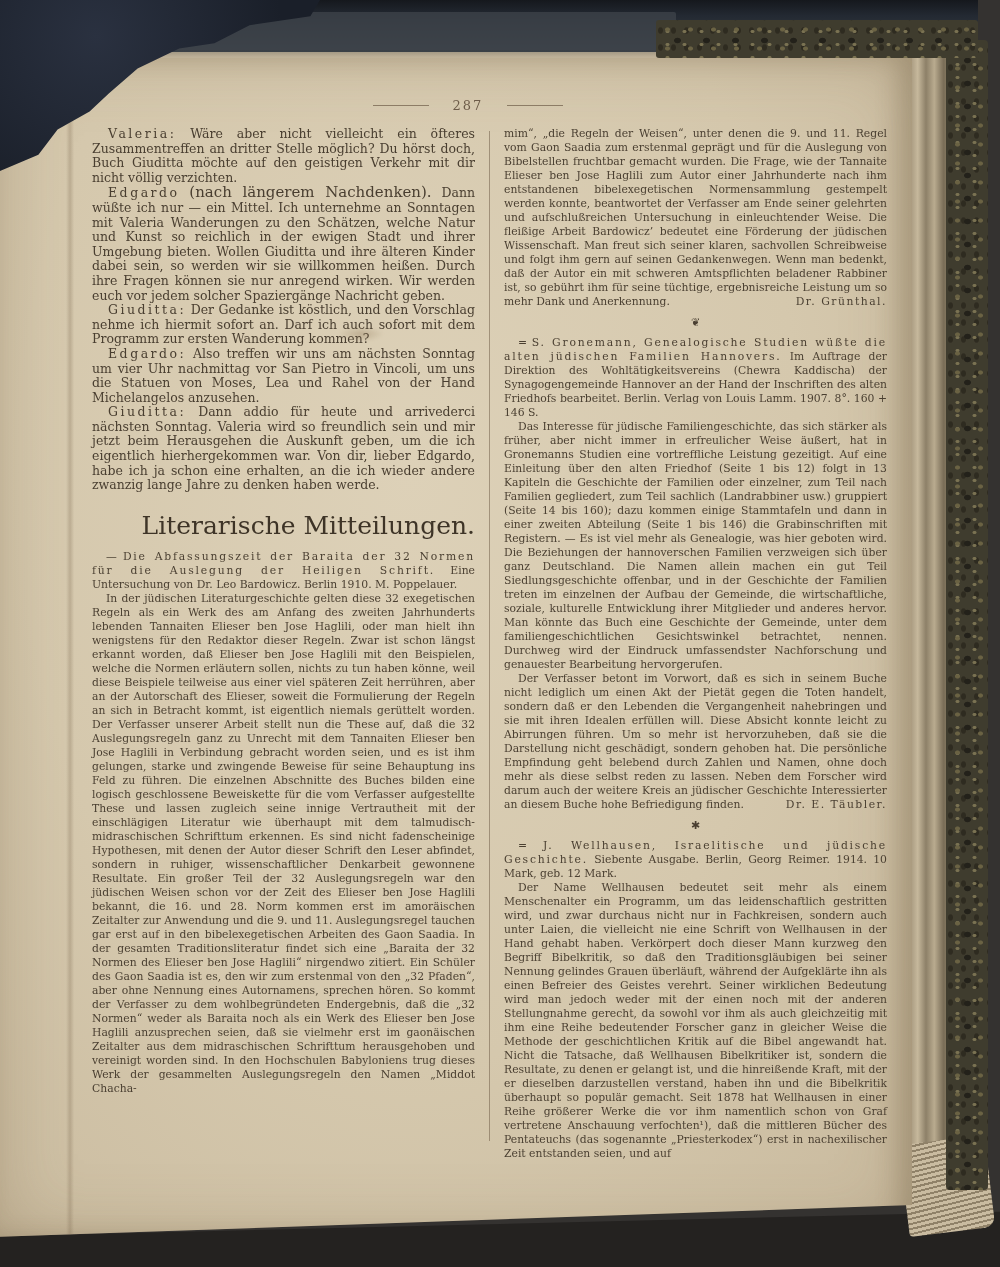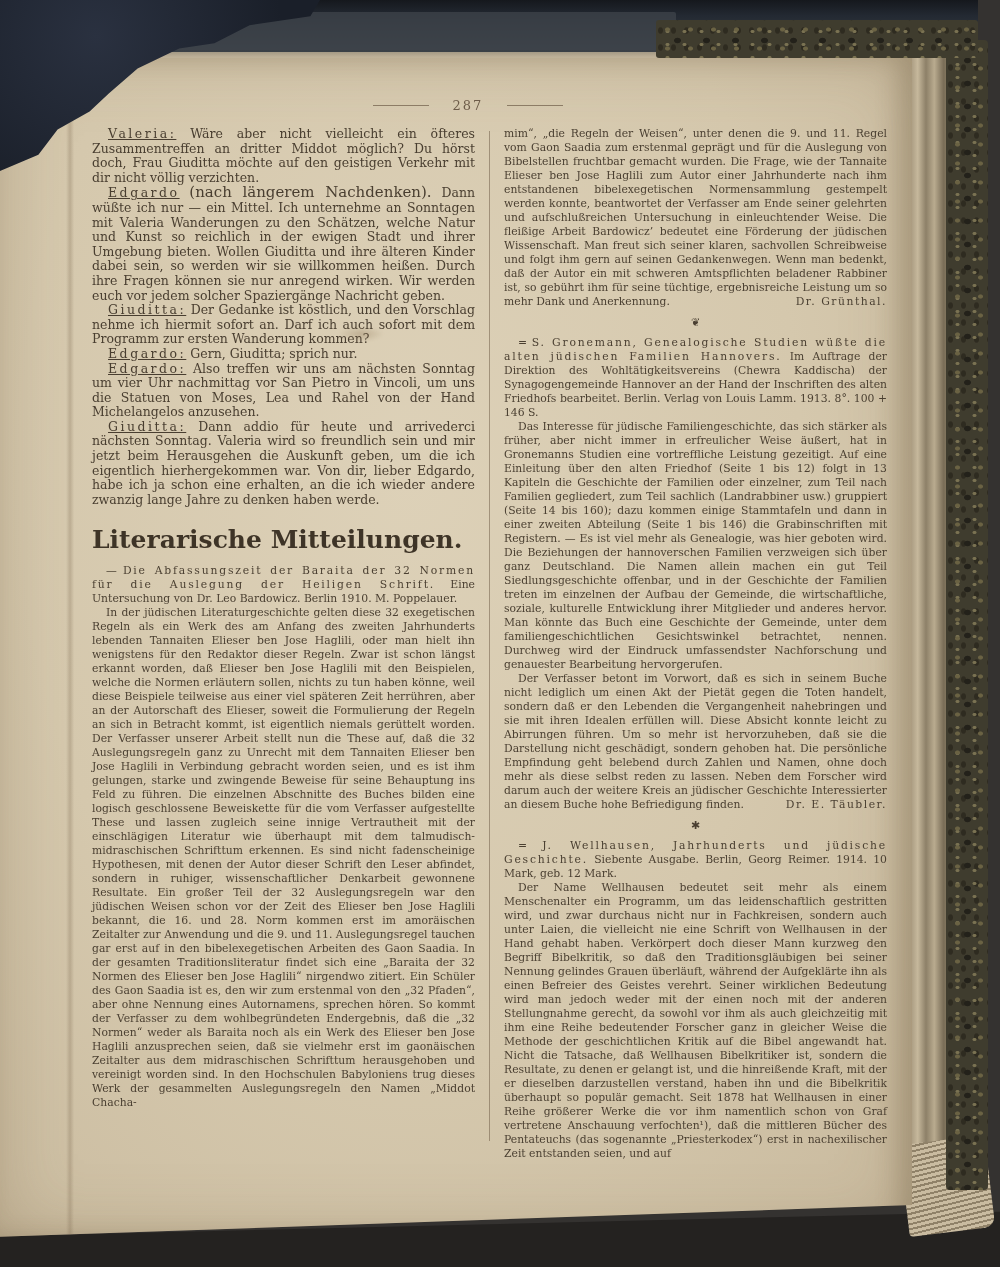--- a/index.html
+++ b/index.html
@@ -69,23 +69,23 @@
     background:radial-gradient(rgba(128,104,70,.2),transparent 70%);filter:blur(1px);}
   
   .pgrow{display:flex;align-items:center;justify-content:center;gap:24px;padding-top:40px;margin-left:24px;}
   .pgrule{width:56px;height:1px;background:#8d7c66;}
   .pgno{font-size:13px;letter-spacing:2px;color:#6d5c49;}
   .cols{display:flex;margin:14px 0 0 92px;width:796px;}
   .col{width:383px;color:#493e30;}
   .divider{width:1px;background:rgba(90,72,52,.45);margin:4px 14px 20px 14px;}
   p{margin:0;}
   .dlg{font-size:12.5px;line-height:14.6px;text-align:justify;text-indent:16px;}
-  .speaker{letter-spacing:2.5px;text-decoration:underline;}
+  .speaker{letter-spacing:2.5px;}
   .stage{font-size:15px;}
-  .heading{text-align:left;font-size:25px;font-weight:bold;margin:18px 0 10px;color:#3e3427;
+  .heading{text-align:right;font-size:25px;font-weight:normal;margin:18px 0 10px;color:#3e3427;
     font-family:"DejaVu Serif",serif;}
   .rv{font-size:10.8px;line-height:14px;text-align:justify;color:#4a3f31;}
   .ind{text-indent:14px;}
   .spaced{letter-spacing:1.8px;}
   .sig{float:right;letter-spacing:1.5px;}
   .orn{text-align:center;font-size:11px;margin:7px 0;color:#4a3f31;}
 </style>
 </head>
 <body>
 
@@ -106,44 +106,43 @@
 
   <div class="pgrow">
     <span class="pgrule"></span>
     <span class="pgno">287</span>
     <span class="pgrule"></span>
   </div>
 
   <div class="cols">
 
     <div class="col">
-      <p class="dlg"><span class="speaker">Valeria:</span> <span>Wäre aber nicht vielleicht ein öfteres Zusammentreffen an dritter Middot möglich? Du hörst doch, Frau Giuditta möchte auf den geistigen Verkehr mit dir nicht völlig verzichten.</span></p>
+      <p class="dlg"><span class="speaker">Valeria:</span> <span>Wäre aber nicht vielleicht ein öfteres Zusammentreffen an dritter Stelle möglich? Du hörst doch, Buch Giuditta möchte auf den geistigen Verkehr mit dir nicht völlig verzichten.</span></p>
       <p class="dlg"><span class="speaker">Edgardo</span> <span class="stage">(nach längerem Nachdenken).</span> <span>Dann wüßte ich nur — ein Mittel. Ich unternehme an Sonntagen mit Valeria Wanderungen zu den Schätzen, welche Natur und Kunst so reichlich in der ewigen Stadt und ihrer Umgebung bieten. Wollen Giuditta und ihre älteren Kinder dabei sein, so werden wir sie willkommen heißen. Durch ihre Fragen können sie nur anregend wirken. Wir werden euch vor jedem solcher Spaziergänge Nachricht geben.</span></p>
       <p class="dlg"><span class="speaker">Giuditta:</span> <span>Der Gedanke ist köstlich, und den Vorschlag nehme ich hiermit sofort an. Darf ich auch sofort mit dem Programm zur ersten Wanderung kommen?</span></p>
-      <p class="dlg"><span class="speaker">Edgardo:</span> <span>Gern, Giuditta; sprich nur.</span></p>
       <p class="dlg"><span class="speaker">Edgardo:</span> <span>Also treffen wir uns am nächsten Sonntag um vier Uhr nachmittag vor San Pietro in Vincoli, um uns die Statuen von Moses, Lea und Rahel von der Hand Michelangelos anzusehen.</span></p>
       <p class="dlg"><span class="speaker">Giuditta:</span> <span>Dann addio für heute und arrivederci nächsten Sonntag. Valeria wird so freundlich sein und mir jetzt beim Herausgehen die Auskunft geben, um die ich eigentlich hierhergekommen war. Von dir, lieber Edgardo, habe ich ja schon eine erhalten, an die ich wieder andere zwanzig lange Jahre zu denken haben werde.</span></p>
 
       <h1 class="heading">Literarische Mitteilungen.</h1>
 
       <p class="rv ind"><span>—</span> <span class="spaced">Die Abfassungszeit der Baraita der 32 Normen für die Auslegung der Heiligen Schrift.</span> <span>Eine Untersuchung von Dr. Leo Bardowicz. Berlin 1910. M. Poppelauer.</span></p>
       <p class="rv ind">In der jüdischen Literaturgeschichte gelten diese 32 exegetischen Regeln als ein Werk des am Anfang des zweiten Jahrhunderts lebenden Tannaiten Elieser ben Jose Haglili, oder man hielt ihn wenigstens für den Redaktor dieser Regeln. Zwar ist schon längst erkannt worden, daß Elieser ben Jose Haglili mit den Beispielen, welche die Normen erläutern sollen, nichts zu tun haben könne, weil diese Beispiele teilweise aus einer viel späteren Zeit herrühren, aber an der Autorschaft des Elieser, soweit die Formulierung der Regeln an sich in Betracht kommt, ist eigentlich niemals gerüttelt worden. Der Verfasser unserer Arbeit stellt nun die These auf, daß die 32 Auslegungsregeln ganz zu Unrecht mit dem Tannaiten Elieser ben Jose Haglili in Verbindung gebracht worden seien, und es ist ihm gelungen, starke und zwingende Beweise für seine Behauptung ins Feld zu führen. Die einzelnen Abschnitte des Buches bilden eine logisch geschlossene Beweiskette für die vom Verfasser aufgestellte These und lassen zugleich seine innige Vertrautheit mit der einschlägigen Literatur wie überhaupt mit dem talmudisch-midraschischen Schrifttum erkennen. Es sind nicht fadenscheinige Hypothesen, mit denen der Autor dieser Schrift den Leser abfindet, sondern in ruhiger, wissenschaftlicher Denkarbeit gewonnene Resultate. Ein großer Teil der 32 Auslegungsregeln war den jüdischen Weisen schon vor der Zeit des Elieser ben Jose Haglili bekannt, die 16. und 28. Norm kommen erst im amoräischen Zeitalter zur Anwendung und die 9. und 11. Auslegungsregel tauchen gar erst auf in den bibelexegetischen Arbeiten des Gaon Saadia. In der gesamten Traditionsliteratur findet sich eine „Baraita der 32 Normen des Elieser ben Jose Haglili“ nirgendwo zitiert. Ein Schüler des Gaon Saadia ist es, den wir zum erstenmal von den „32 Pfaden“, aber ohne Nennung eines Autornamens, sprechen hören. So kommt der Verfasser zu dem wohlbegründeten Endergebnis, daß die „32 Normen“ weder als Baraita noch als ein Werk des Elieser ben Jose Haglili anzusprechen seien, daß sie vielmehr erst im gaonäischen Zeitalter aus dem midraschischen Schrifttum herausgehoben und vereinigt worden sind. In den Hochschulen Babyloniens trug dieses Werk der gesammelten Auslegungsregeln den Namen „Middot Chacha-</p>
     </div>
 
     <div class="divider"></div>
 
     <div class="col">
       <p class="rv"><span>mim“, „die Regeln der Weisen“, unter denen die 9. und 11. Regel vom Gaon Saadia zum erstenmal geprägt und für die Auslegung von Bibelstellen fruchtbar gemacht wurden. Die Frage, wie der Tannaite Elieser ben Jose Haglili zum Autor einer Jahrhunderte nach ihm entstandenen bibelexegetischen Normensammlung gestempelt werden konnte, beantwortet der Verfasser am Ende seiner gelehrten und aufschlußreichen Untersuchung in einleuchtender Weise. Die fleißige Arbeit Bardowicz’ bedeutet eine Förderung der jüdischen Wissenschaft. Man freut sich seiner klaren, sachvollen Schreibweise und folgt ihm gern auf seinen Gedankenwegen. Wenn man bedenkt, daß der Autor ein mit schweren Amtspflichten beladener Rabbiner ist, so gebührt ihm für seine tüchtige, ergebnisreiche Leistung um so mehr Dank und Anerkennung.</span> <span class="sig">Dr. Grünthal.</span></p>
 
       <div class="orn">❦</div>
 
-      <p class="rv ind"><span>=</span> <span class="spaced">S. Gronemann, Genealogische Studien wüßte die alten jüdischen Familien Hannovers.</span> <span>Im Auftrage der Direktion des Wohltätigkeitsvereins (Chewra Kaddischa) der Synagogengemeinde Hannover an der Hand der Inschriften des alten Friedhofs bearbeitet. Berlin. Verlag von Louis Lamm. 1913. 8°. 100 + 146 S.</span></p>
+      <p class="rv ind"><span>=</span> <span class="spaced">S. Gronemann, Genealogische Studien wüßte die alten jüdischen Familien Hannovers.</span> <span>Im Auftrage der Direktion des Wohltätigkeitsvereins (Chewra Kaddischa) der Synagogengemeinde Hannover an der Hand der Inschriften des alten Friedhofs bearbeitet. Berlin. Verlag von Louis Lamm. 1907. 8°. 160 + 146 S.</span></p>
       <p class="rv ind">Das Interesse für jüdische Familiengeschichte, das sich stärker als früher, aber nicht immer in erfreulicher Weise äußert, hat in Gronemanns Studien eine vortreffliche Leistung gezeitigt. Auf eine Einleitung über den alten Friedhof (Seite 1 bis 12) folgt in 13 Kapiteln die Geschichte der Familien oder einzelner, zum Teil nach Familien gegliedert, zum Teil sachlich (Landrabbiner usw.) gruppiert (Seite 14 bis 160); dazu kommen einige Stammtafeln und dann in einer zweiten Abteilung (Seite 1 bis 146) die Grabinschriften mit Registern. — Es ist viel mehr als Genealogie, was hier geboten wird. Die Beziehungen der hannoverschen Familien verzweigen sich über ganz Deutschland. Die Namen allein machen ein gut Teil Siedlungsgeschichte offenbar, und in der Geschichte der Familien treten im einzelnen der Aufbau der Gemeinde, die wirtschaftliche, soziale, kulturelle Entwicklung ihrer Mitglieder und anderes hervor. Man könnte das Buch eine Geschichte der Gemeinde, unter dem familiengeschichtlichen Gesichtswinkel betrachtet, nennen. Durchweg wird der Eindruck umfassendster Nachforschung und genauester Bearbeitung hervorgerufen.</p>
       <p class="rv ind"><span>Der Verfasser betont im Vorwort, daß es sich in seinem Buche nicht lediglich um einen Akt der Pietät gegen die Toten handelt, sondern daß er den Lebenden die Vergangenheit nahebringen und sie mit ihren Idealen erfüllen will. Diese Absicht konnte leicht zu Abirrungen führen. Um so mehr ist hervorzuheben, daß sie die Darstellung nicht geschädigt, sondern gehoben hat. Die persönliche Empfindung geht belebend durch Zahlen und Namen, ohne doch mehr als diese selbst reden zu lassen. Neben dem Forscher wird darum auch der weitere Kreis an jüdischer Geschichte Interessierter an diesem Buche hohe Befriedigung finden.</span> <span class="sig">Dr. E. Täubler.</span></p>
 
       <div class="orn">✱</div>
 
-      <p class="rv ind"><span>=</span> <span class="spaced">J. Wellhausen, Jahrhunderts und jüdische Geschichte.</span> <span>Siebente Ausgabe. Berlin, Georg Reimer. 1914. 10 Mark, geb. 12 Mark.</span></p>
+      <p class="rv ind"><span>=</span> <span class="spaced">J. Wellhausen, Israelitische und jüdische Geschichte.</span> <span>Siebente Ausgabe. Berlin, Georg Reimer. 1914. 10 Mark, geb. 12 Mark.</span></p>
       <p class="rv ind">Der Name Wellhausen bedeutet seit mehr als einem Menschenalter ein Programm, um das leidenschaftlich gestritten wird, und zwar durchaus nicht nur in Fachkreisen, sondern auch unter Laien, die vielleicht nie eine Schrift von Wellhausen in der Hand gehabt haben. Verkörpert doch dieser Mann kurzweg den Begriff Bibelkritik, so daß den Traditionsgläubigen bei seiner Nennung gelindes Grauen überläuft, während der Aufgeklärte ihn als einen Befreier des Geistes verehrt. Seiner wirklichen Bedeutung wird man jedoch weder mit der einen noch mit der anderen Stellungnahme gerecht, da sowohl vor ihm als auch gleichzeitig mit ihm eine Reihe bedeutender Forscher ganz in gleicher Weise die Methode der geschichtlichen Kritik auf die Bibel angewandt hat. Nicht die Tatsache, daß Wellhausen Bibelkritiker ist, sondern die Resultate, zu denen er gelangt ist, und die hinreißende Kraft, mit der er dieselben darzustellen verstand, haben ihn und die Bibelkritik überhaupt so populär gemacht. Seit 1878 hat Wellhausen in einer Reihe größerer Werke die vor ihm namentlich schon von Graf vertretene Anschauung verfochten¹), daß die mittleren Bücher des Pentateuchs (das sogenannte „Priesterkodex“) erst in nachexilischer Zeit entstanden seien, und auf</p>
     </div>
 
   </div>
 </div>
 
 </body></html>

